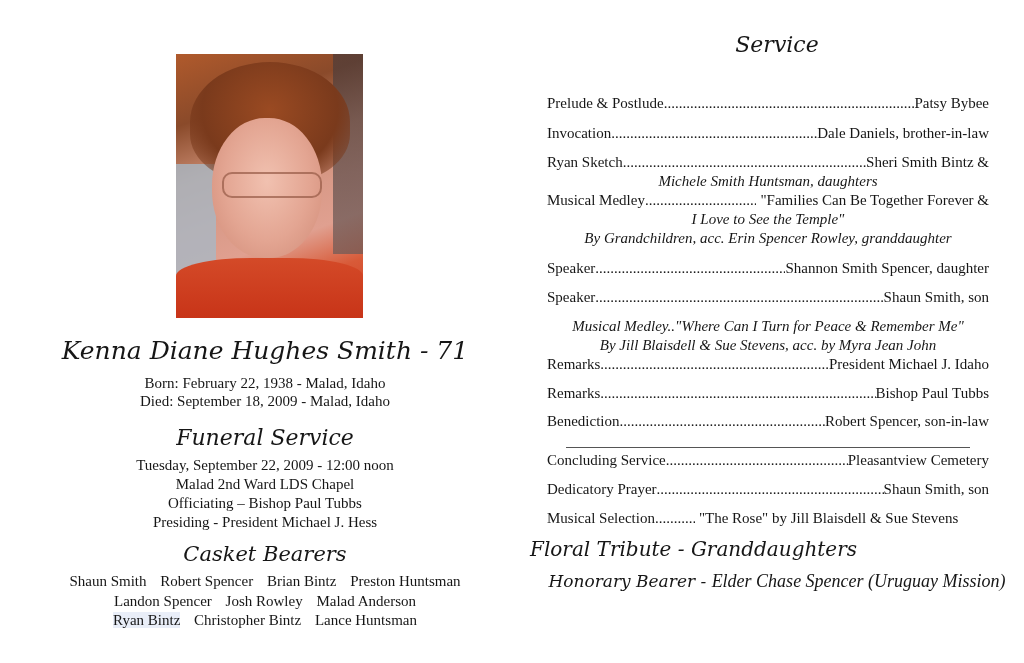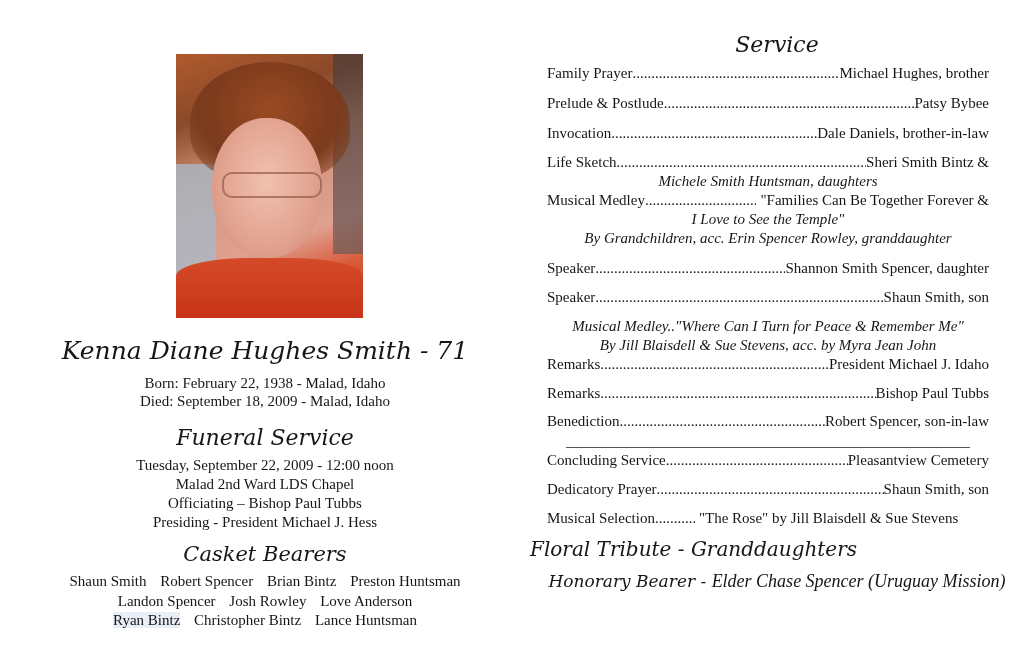--- a/index.html
+++ b/index.html
@@ -75,57 +75,50 @@
   <div class="center-block bearers">
     <div>
       <span class="n">Shaun Smith</span>
       <span class="n">Robert Spencer</span>
       <span class="n">Brian Bintz</span>
       <span class="n">Preston Huntsman</span>
     </div>
     <div>
       <span class="n">Landon Spencer</span>
       <span class="n">Josh Rowley</span>
-      <span class="n">Love Anderson</span>
+      <span class="n">Malad Anderson</span>
     </div>
     <div class="row3">
       <span class="n hl">Ryan Bintz</span>
       <span class="n">Christopher Bintz</span>
       <span class="n">Lance Huntsman</span>
     </div>
   </div>
 </div>
 
 <div class="right">
   <div class="h-service script">Service</div>
 
-  <div class="prog" style="top:64px">
-    <div class="row">
-        <span class="lbl">Family Prayer</span>
-        <span class="dots"></span>
-        <span class="val">Michael Hughes, brother</span>
-      </div>
-  </div>
   <div class="prog" style="top:94px">
     <div class="row">
         <span class="lbl">Prelude &amp; Postlude</span>
         <span class="dots"></span>
         <span class="val">Patsy Bybee</span>
       </div>
   </div>
   <div class="prog" style="top:124px">
     <div class="row">
         <span class="lbl">Invocation</span>
         <span class="dots"></span>
         <span class="val">Dale Daniels, brother-in-law</span>
       </div>
   </div>
   <div class="prog" style="top:153px">
     <div class="row">
-        <span class="lbl">Life Sketch</span>
+        <span class="lbl">Ryan Sketch</span>
         <span class="dots"></span>
         <span class="val">Sheri Smith Bintz &amp;</span>
       </div>
     <div class="cline">Michele Smith Huntsman, daughters</div>
     <div class="row">
         <span class="lbl">Musical Medley</span>
         <span class="dots"></span>
         <span class="val" style="padding-left:4px">"Families Can Be Together Forever &amp;</span>
       </div>
     <div class="cline">I Love to See the Temple"</div>

